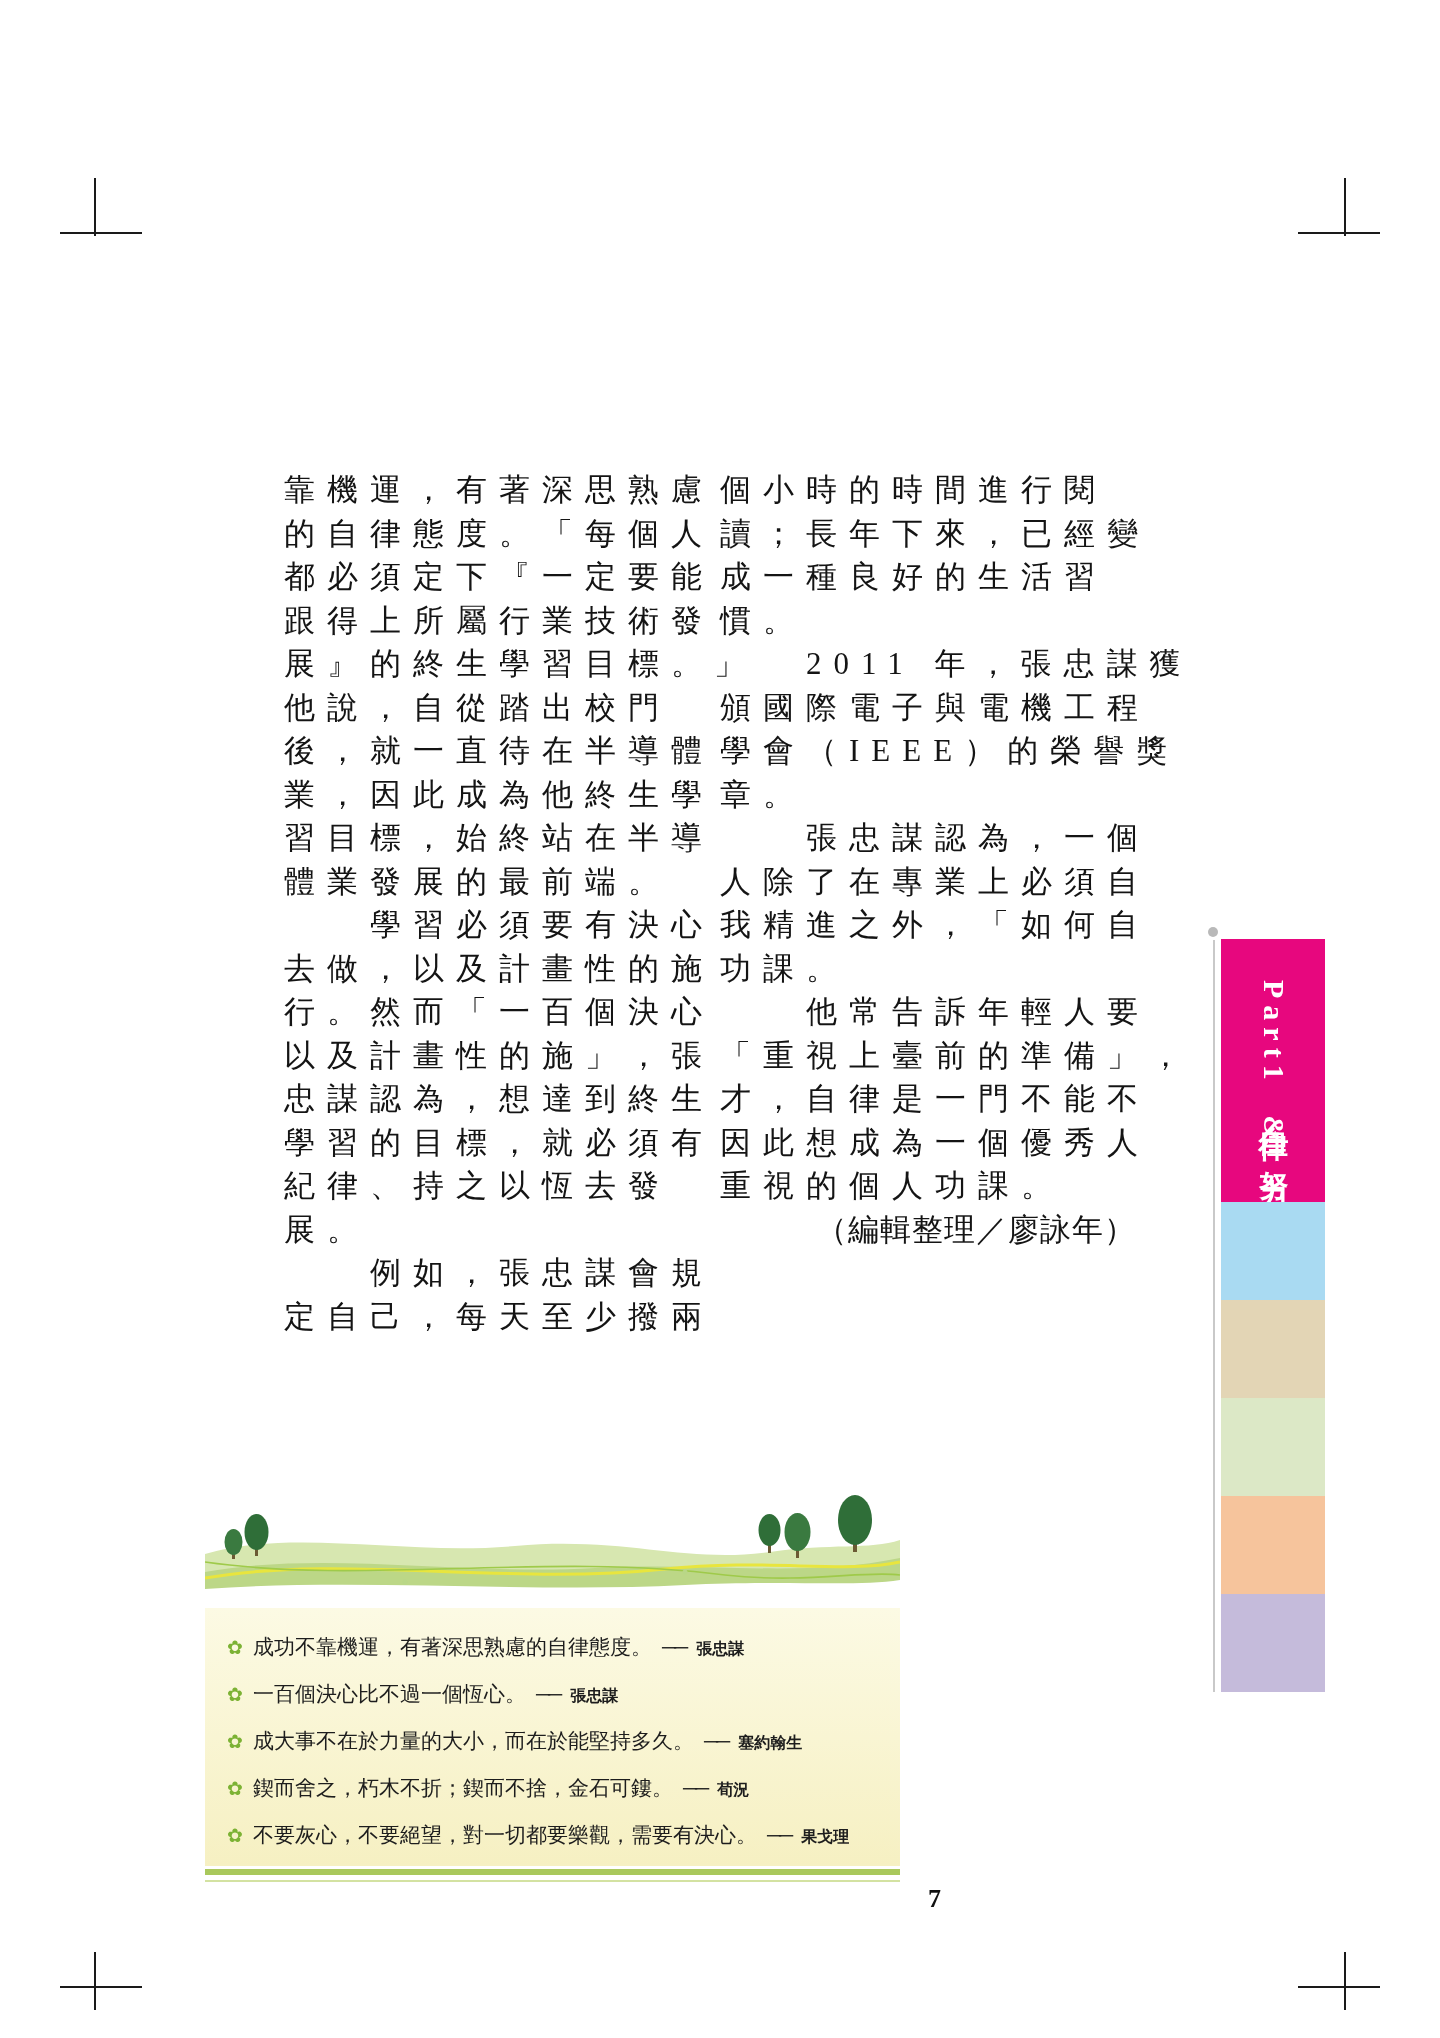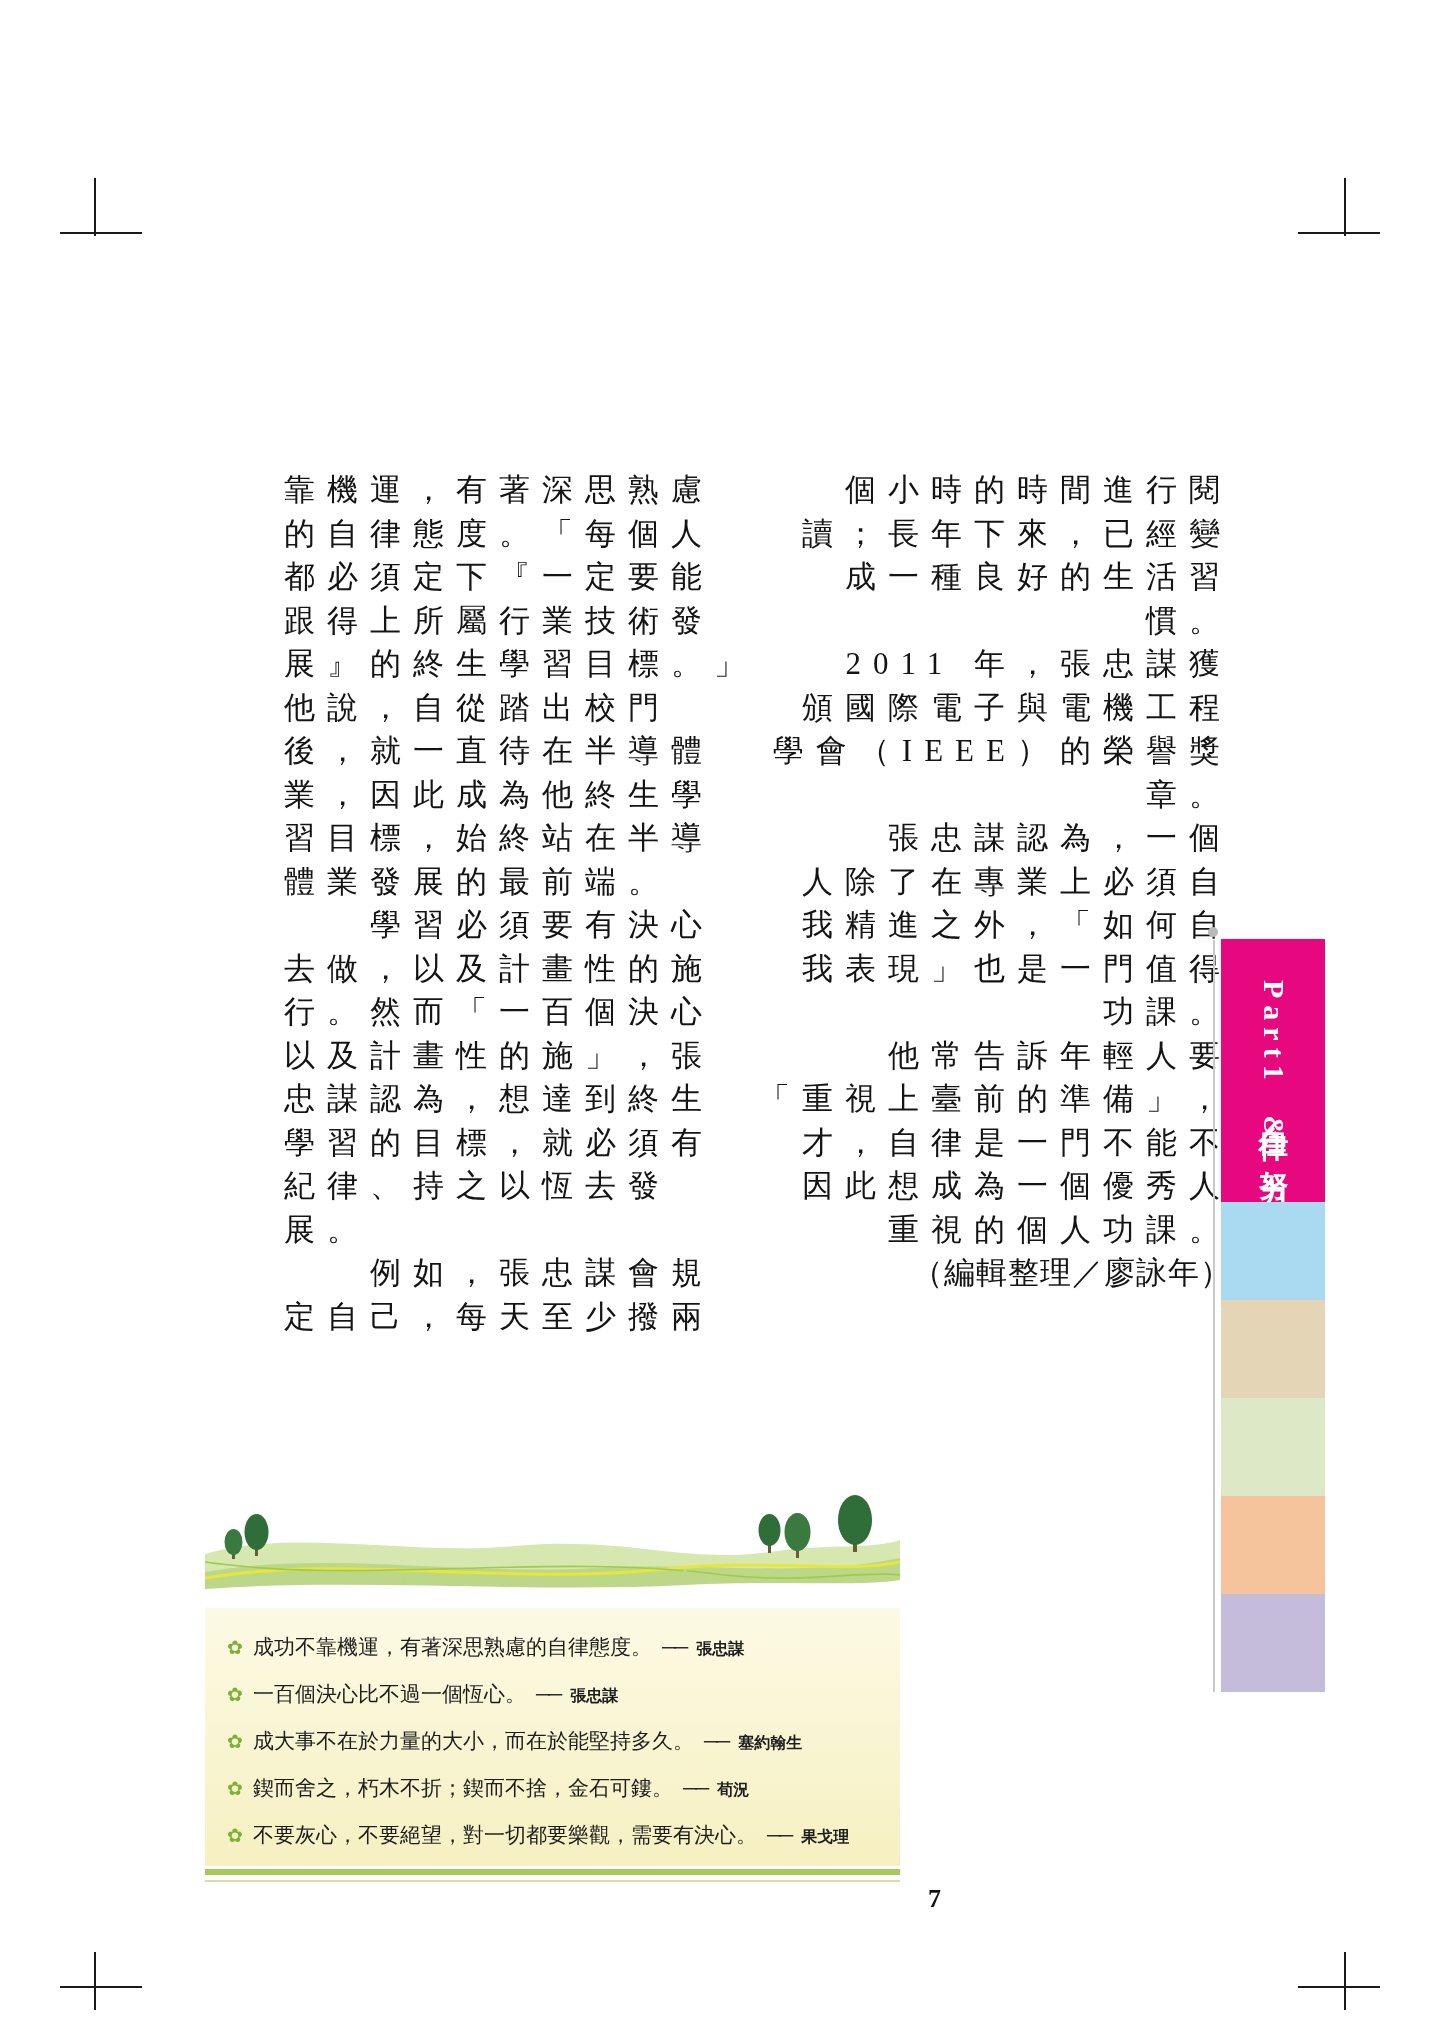--- a/index.html
+++ b/index.html
@@ -8,21 +8,21 @@
     font-family:"Liberation Serif", serif; overflow:hidden;
   }
   
   .mark { position:absolute; background:#1a1a1a; }
   
   .col {
     position:absolute; top:468px; width:486px; color:#141414;
     font-size:31px; line-height:43.5px; letter-spacing:12px;
   }
   .col-left  { left:284px; }
-  .col-right { left:746px;text-align:right; }
+  .col-right { left:720px; }
   .tline { height:43.5px; white-space:nowrap; }
   .col-right div.tline:last-of-type { letter-spacing:1px; }
   
   .side-rule { position:absolute; left:1213px; top:940px; width:2px; height:752px; background:#c9c9c9; }
   .side-dot  { position:absolute; left:1208px; top:927px; width:10px; height:10px; border-radius:50%; background:#b9b9b9; }
   .side-tab {
     position:absolute; left:1221px; top:939px; width:104px; height:263px;
     display:flex; align-items:center; justify-content:center;
   }
   .side-tab span {
@@ -126,21 +126,20 @@
       <div class="tline">學會（IEEE）的榮譽獎</div>
 
       <div class="tline">章。</div>
 
       <div class="tline">　　張忠謀認為，一個</div>
 
       <div class="tline">人除了在專業上必須自</div>
 
       <div class="tline">我精進之外，「如何自</div>
 
-      <div class="tline">我表現」也是一門值得</div>
 
 
       <div class="tline">功課。</div>
 
       <div class="tline">　　他常告訴年輕人要</div>
 
       <div class="tline">「重視上臺前的準備」，</div>
 
       <div class="tline">才，自律是一門不能不</div>
 

